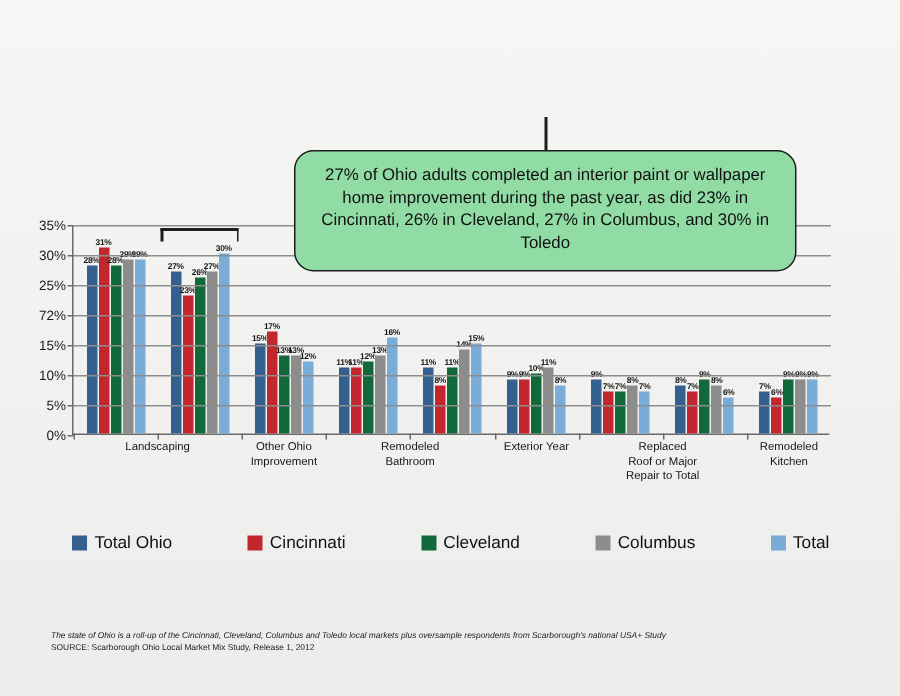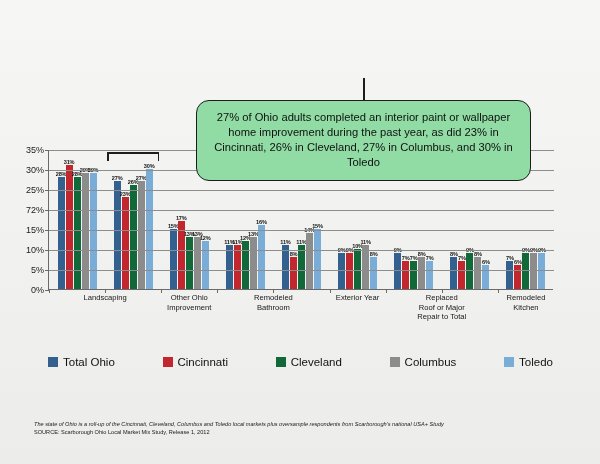--- a/index.html
+++ b/index.html
@@ -328,21 +328,21 @@
       <div class="legend-item">
         <span class="swatch" style="background: rgb(17, 105, 58);"></span>
         <span class="legend-label">Cleveland</span>
       </div>
       <div class="legend-item">
         <span class="swatch" style="background: rgb(140, 140, 140);"></span>
         <span class="legend-label">Columbus</span>
       </div>
       <div class="legend-item">
         <span class="swatch" style="background: rgb(122, 172, 216);"></span>
-        <span class="legend-label">Toledo</span>
+        <span class="legend-label">Total</span>
       </div>
     </div>
 
   <div class="foot">
     <span class="note">The state of Ohio is a roll-up of the Cincinnati, Cleveland, Columbus and Toledo local markets plus oversample respondents from Scarborough's national USA+ Study</span>
     <span class="src">SOURCE: Scarborough Ohio Local Market Mix Study, Release 1, 2012</span>
   </div>
 
 </div>
 

